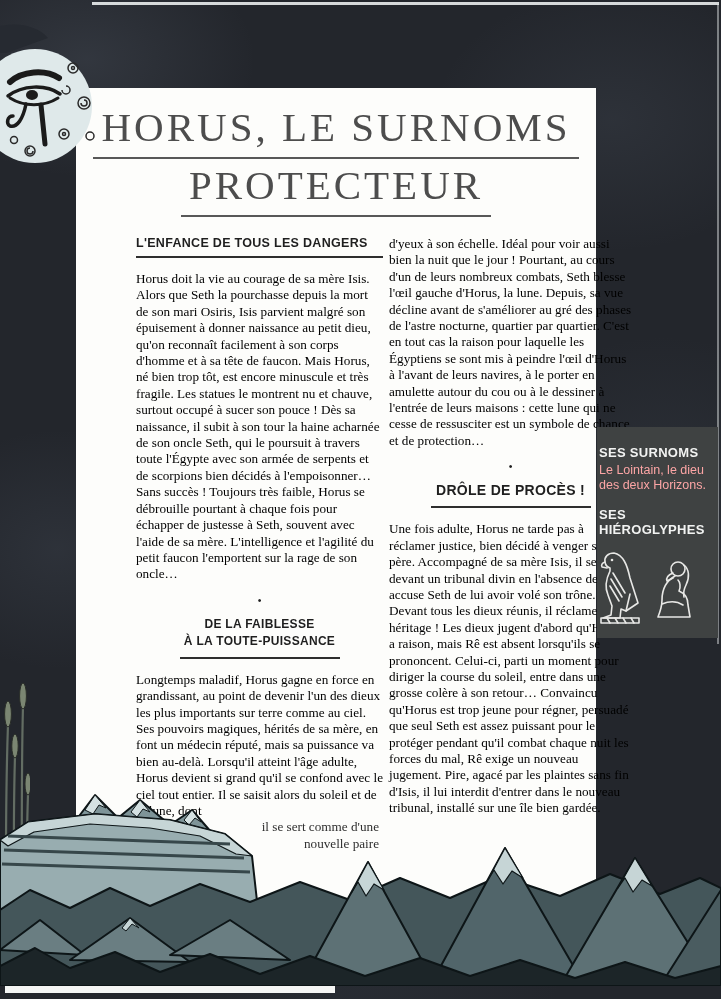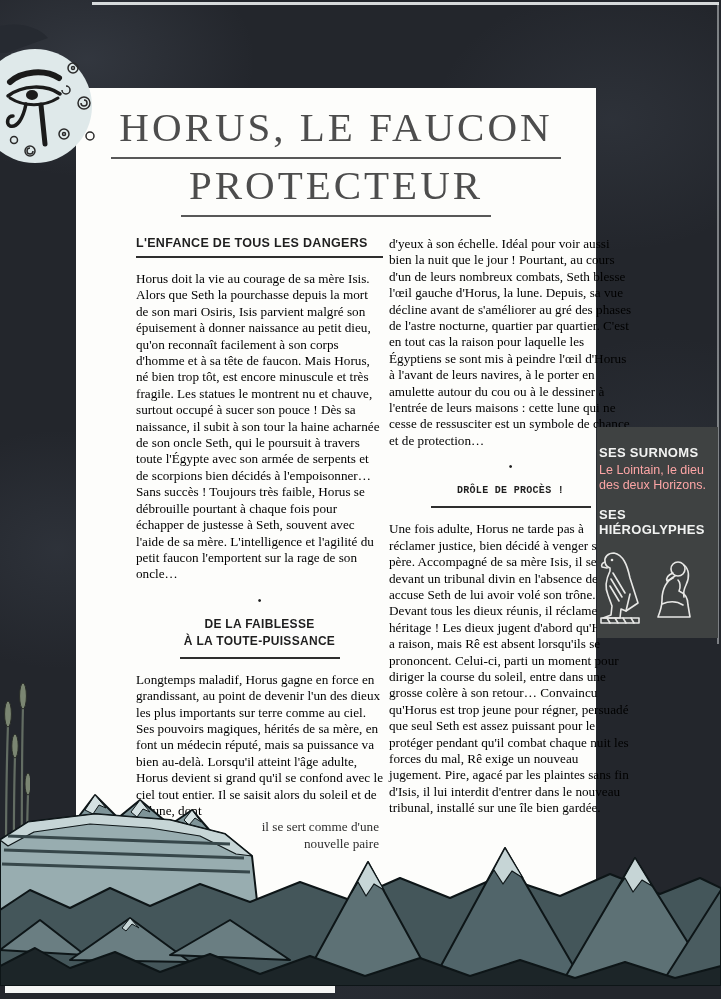--- a/index.html
+++ b/index.html
@@ -50,21 +50,21 @@
 <body>
 
 <div class="page">
 
   <div class="edge-top"></div>
   <div class="edge-right"></div>
 
   <div class="paper">
 
     <div class="title">
-      <div><span class="tline">HORUS, LE FAUCON</span></div>
+      <div><span class="tline">HORUS, LE SURNOMS</span></div>
       <div><span class="tline tline2">PROTECTEUR</span></div>
     </div>
 
     <div class="col col-left">
       <div class="sec-heading">L'ENFANCE DE TOUS LES DANGERS</div>
       <div class="rule"></div>
       <div class="para">Horus doit la vie au courage de sa mère Isis. Alors que Seth la pourchasse depuis la mort de son mari Osiris, Isis parvient malgré son épuisement à donner naissance au petit dieu, qu'on reconnaît facilement à son corps d'homme et à sa tête de faucon. Mais Horus, né bien trop tôt, est encore minuscule et très fragile. Les statues le montrent nu et chauve, surtout occupé à sucer son pouce ! Dès sa naissance, il subit à son tour la haine acharnée de son oncle Seth, qui le poursuit à travers toute l'Égypte avec son armée de serpents et de scorpions bien décidés à l'empoisonner… Sans succès ! Toujours très faible, Horus se débrouille pourtant à chaque fois pour échapper de justesse à Seth, souvent avec l'aide de sa mère. L'intelligence et l'agilité du petit faucon l'emportent sur la rage de son oncle…</div>
       <div class="sep">•</div>
       <div class="sec-heading center" style="font-size:12px;line-height:17px;">
         <div>DE LA FAIBLESSE</div>
@@ -74,21 +74,21 @@
       <div class="para">Longtemps maladif, Horus gagne en force en grandissant, au point de devenir l'un des dieux les plus importants sur terre comme au ciel. Ses pouvoirs magiques, hérités de sa mère, en font un médecin réputé, mais sa puissance va bien au-delà. Lorsqu'il atteint l'âge adulte, Horus devient si grand qu'il se confond avec le ciel tout entier. Il se saisit alors du soleil et de la lune, dont</div>
       <div class="wrap-right">
         <div>il se sert comme d'une</div>
         <div>nouvelle paire</div>
       </div>
     </div>
 
     <div class="col col-right">
       <div class="para">d'yeux à son échelle. Idéal pour voir aussi bien la nuit que le jour ! Pourtant, au cours d'un de leurs nombreux combats, Seth blesse l'œil gauche d'Horus, la lune. Depuis, sa vue décline avant de s'améliorer au gré des phases de l'astre nocturne, quartier par quartier. C'est en tout cas la raison pour laquelle les Égyptiens se sont mis à peindre l'œil d'Horus à l'avant de leurs navires, à le porter en amulette autour du cou ou à le dessiner à l'entrée de leurs maisons : cette lune qui ne cesse de ressusciter est un symbole de chance et de protection…</div>
       <div class="sep">•</div>
-      <div class="sec-heading center" style="font-size:10px;line-height:17px;font-family:Liberation Mono, monospace;">DRÔLE DE PROCÈS !</div>
+      <div class="sec-heading center" style="font-size:14px;line-height:17px;">DRÔLE DE PROCÈS !</div>
       <div class="rule-center"></div>
       <div class="para">Une fois adulte, Horus ne tarde pas à réclamer justice, bien décidé à venger son père. Accompagné de sa mère Isis, il se rend devant un tribunal divin en l'absence de Rê et accuse Seth de lui avoir volé son trône. Devant tous les dieux réunis, il réclame son héritage ! Les dieux jugent d'abord qu'Horus a raison, mais Rê est absent lorsqu'ils se prononcent. Celui-ci, parti un moment pour diriger la course du soleil, entre dans une grosse colère à son retour… Convaincu qu'Horus est trop jeune pour régner, persuadé que seul Seth est assez puissant pour le protéger pendant qu'il combat chaque nuit les forces du mal, Rê exige un nouveau jugement. Pire, agacé par les plaintes sans fin d'Isis, il lui interdit d'entrer dans le nouveau tribunal, installé sur une île bien gardée.</div>
     </div>
   </div>
 
   <div class="sidebar">
     <div class="sb-head">SES SURNOMS</div>
     <div class="sb-sub">Le Lointain, le dieu des deux Horizons.</div>
     <div class="sb-head">SES HIÉROGLYPHES</div>
     <div class="glyph-row">

